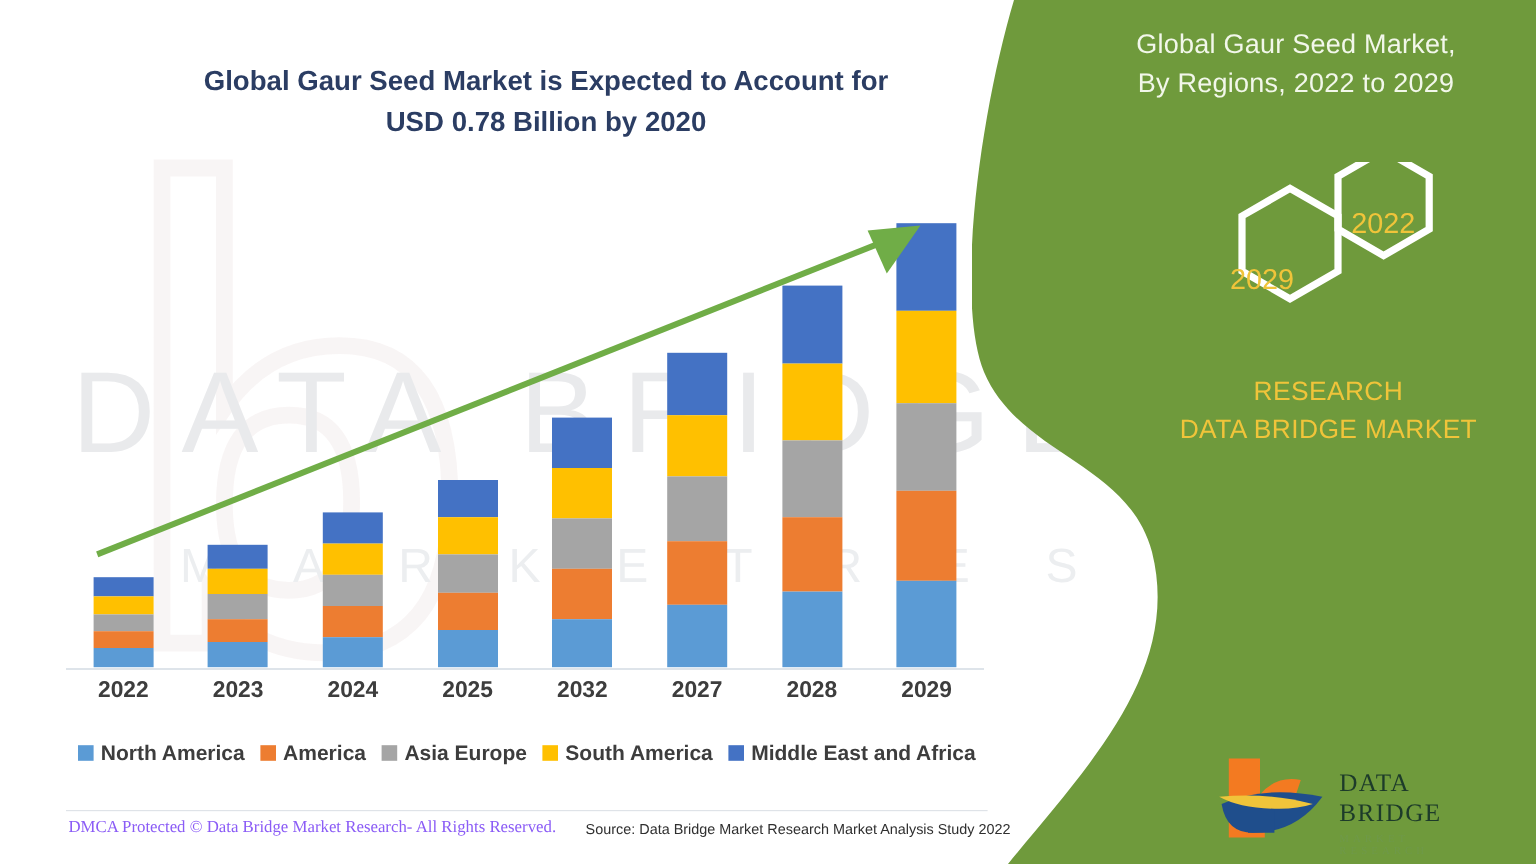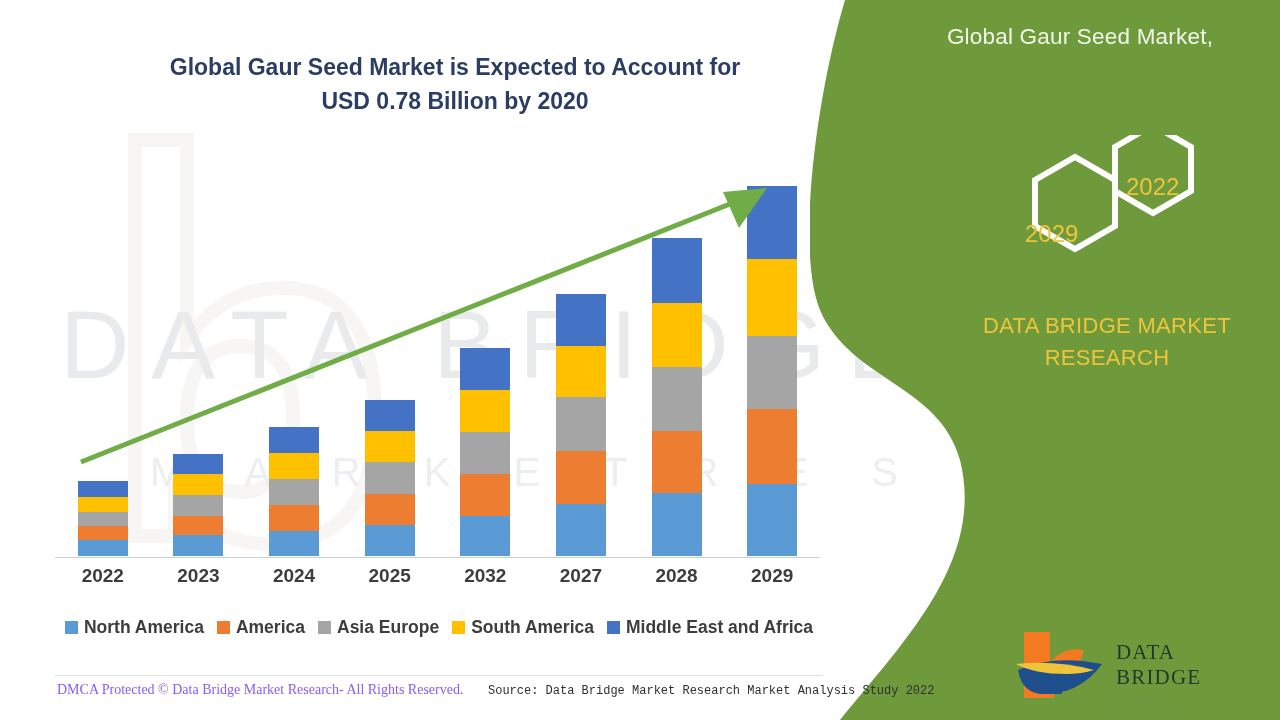--- a/index.html
+++ b/index.html
@@ -200,21 +200,21 @@
     left:57px; bottom:22px;
     color:#8b5cf6;
     font-size:14px;
     font-family:"Liberation Serif", serif;
   }
   #footer-source {
     position:absolute; z-index:4;
     left:488px; bottom:22px;
     color:#2f2f2f;
     font-size:12px;
-    font-family:Liberation Mono, monospace;
+    font-family:Liberation Sans, sans-serif;
   }
   #footer-rule {
     position:absolute; z-index:4;
     left:55px; bottom:44px;
     width:768px; height:1px;
     background:#dfe3e8;
   }
 </style>
 </head>
 <body>
@@ -353,34 +353,35 @@
 <div id="green-panel">
   <svg width="470" height="720" viewBox="0 0 470 720">
     <path d="M35 0 H470 V720 H30 C 95 640, 175 560, 150 460
              C 130 385, 40 380, 10 310
              C -15 248, 8 90, 35 0 Z" fill="#6f9a3c"></path>
   </svg>
 </div>
 
 <div id="panel-title">
   <div>Global Gaur Seed Market,</div>
+  <div>By Regions, 2022 to 2029</div>
 </div>
 
 <div id="hex-group">
   <svg width="240" height="160" viewBox="0 0 240 160">
     <polygon points="55,45 95,22 135,45 135,91 95,114 55,91" fill="none" stroke="#ffffff" stroke-width="6"></polygon>
     <polygon points="135,12 173,-10 211,12 211,56 173,78 135,56" fill="none" stroke="#ffffff" stroke-width="6"></polygon>
   </svg>
   <div class="hex-label" id="hex-2022-label">2022</div>
   <div class="hex-label" id="hex-2029-label">2029</div>
 </div>
 
 <div id="brand-name">
+  <div>RESEARCH</div>
   <div>DATA BRIDGE MARKET</div>
-  <div>RESEARCH</div>
 </div>
 
 <div id="logo">
   <svg width="100" height="72" viewBox="0 0 100 72">
     <path d="M14 6 h26 v30 q14 -16 34 -12 l-6 18 q-16 -4 -24 10 v22 h-30 z" fill="#f37a21"></path>
     <path d="M8 44 q36 -16 84 -6 q-22 30 -58 30 q-22 0 -26 -24 z" fill="#1f4e8c"></path>
     <path d="M30 38 h22 v30 h-22 z" fill="#1f4e8c"></path>
     <path d="M6 38 q40 -4 78 6 q-12 4 -28 4 q-32 0 -50 -10 z" fill="#f0c43a"></path>
   </svg>
   <div id="logo-text">

